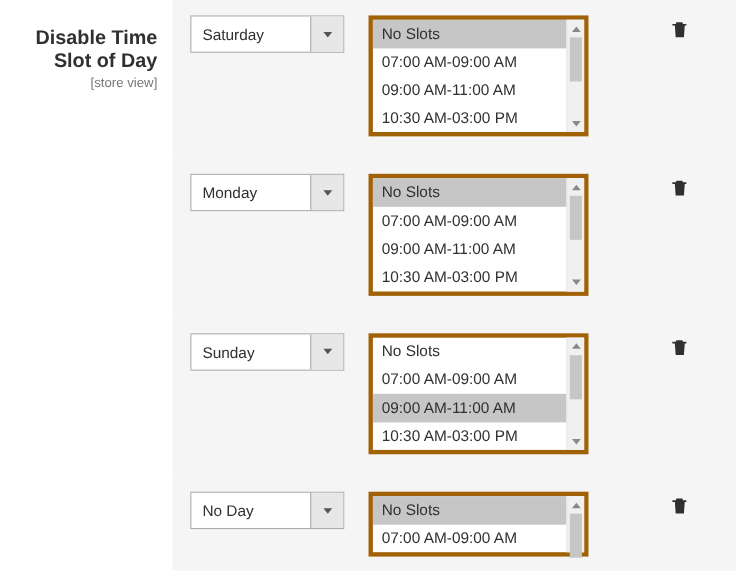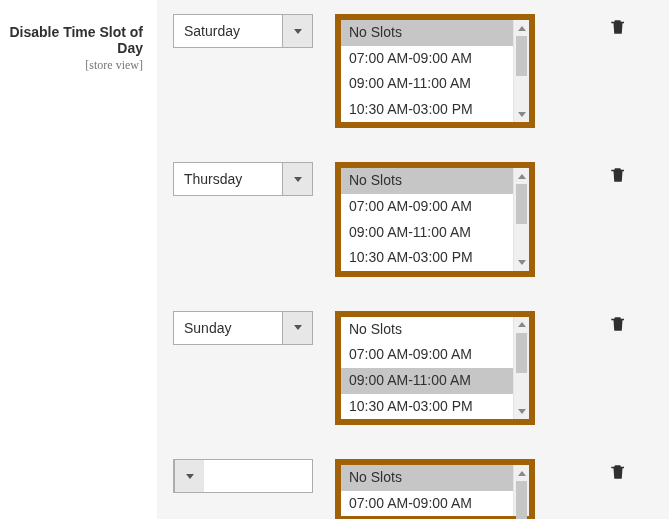--- a/index.html
+++ b/index.html
@@ -13,29 +13,28 @@
     .config-row {
       display: flex;
       align-items: flex-start;
     }
     .label-col {
       width: 185px;
       padding: 24px 14px 0 8px;
       text-align: right;
     }
     .label-title {
-      font-size: 14px;
+      font-size: 18px;
       font-weight: 600;
       color: #303030;
     }
     .label-scope {
       font-size: 12px;
       color: #777;
       margin-top: 2px;
-      font-family: Liberation Serif, serif;
     }
     .value-col {
       flex: 1;
       background: #f5f5f5;
       padding: 0;
     }
     .header-row {
       display: flex;
       align-items: center;
       padding: 10px 16px 10px 16px;
@@ -78,21 +77,21 @@
       align-items: center;
       justify-content: center;
     }
     .caret-down {
       width: 0; height: 0;
       border-left: 4px solid transparent;
       border-right: 4px solid transparent;
       border-top: 5px solid #555;
     }
     .listbox {
-      border: 6px solid #a16207;
+      border: 4px solid #a16207;
       background: #fff;
       width: 200px;
       position: relative;
       display: flex;
     }
     .listbox-inner {
       flex: 1;
     }
     .listbox-option {
       padding: 3px 8px;
@@ -174,21 +173,21 @@
               </div>
             </div>
           </div>
           <div class="col-action"><span class="trash-icon"><svg width="18" height="18" viewBox="0 0 24 24">
                 <path d="M6 7h12l-1 14H7L6 7zm3-4h6l1 2h4v2H3V5h4l1-2z"></path>
               </svg></span></div>
         </div>
         <div class="slot-row">
           <div class="col-day">
             <div class="select-wrap">
-              <div class="select-value">Thursday</div>
+              <div class="select-value">Monday</div>
               <div class="select-btn">
                 <div class="caret-down"></div>
               </div>
             </div>
           </div>
           <div class="col-slot">
             <div class="listbox">
               <div class="listbox-inner">
                 <div class="listbox-option selected">No Slots</div>
                 <div class="listbox-option">07:00 AM-09:00 AM</div>
@@ -242,20 +241,21 @@
               </div>
             </div>
           </div>
           <div class="col-action"><span class="trash-icon"><svg width="18" height="18" viewBox="0 0 24 24">
                 <path d="M6 7h12l-1 14H7L6 7zm3-4h6l1 2h4v2H3V5h4l1-2z"></path>
               </svg></span></div>
         </div>
         <div class="slot-row">
           <div class="col-day">
             <div class="select-wrap">
+              <div class="select-value">No Day</div>
               <div class="select-btn">
                 <div class="caret-down"></div>
               </div>
             </div>
           </div>
           <div class="col-slot">
             <div class="listbox">
               <div class="listbox-inner">
                 <div class="listbox-option selected">No Slots</div>
                 <div class="listbox-option">07:00 AM-09:00 AM</div>

